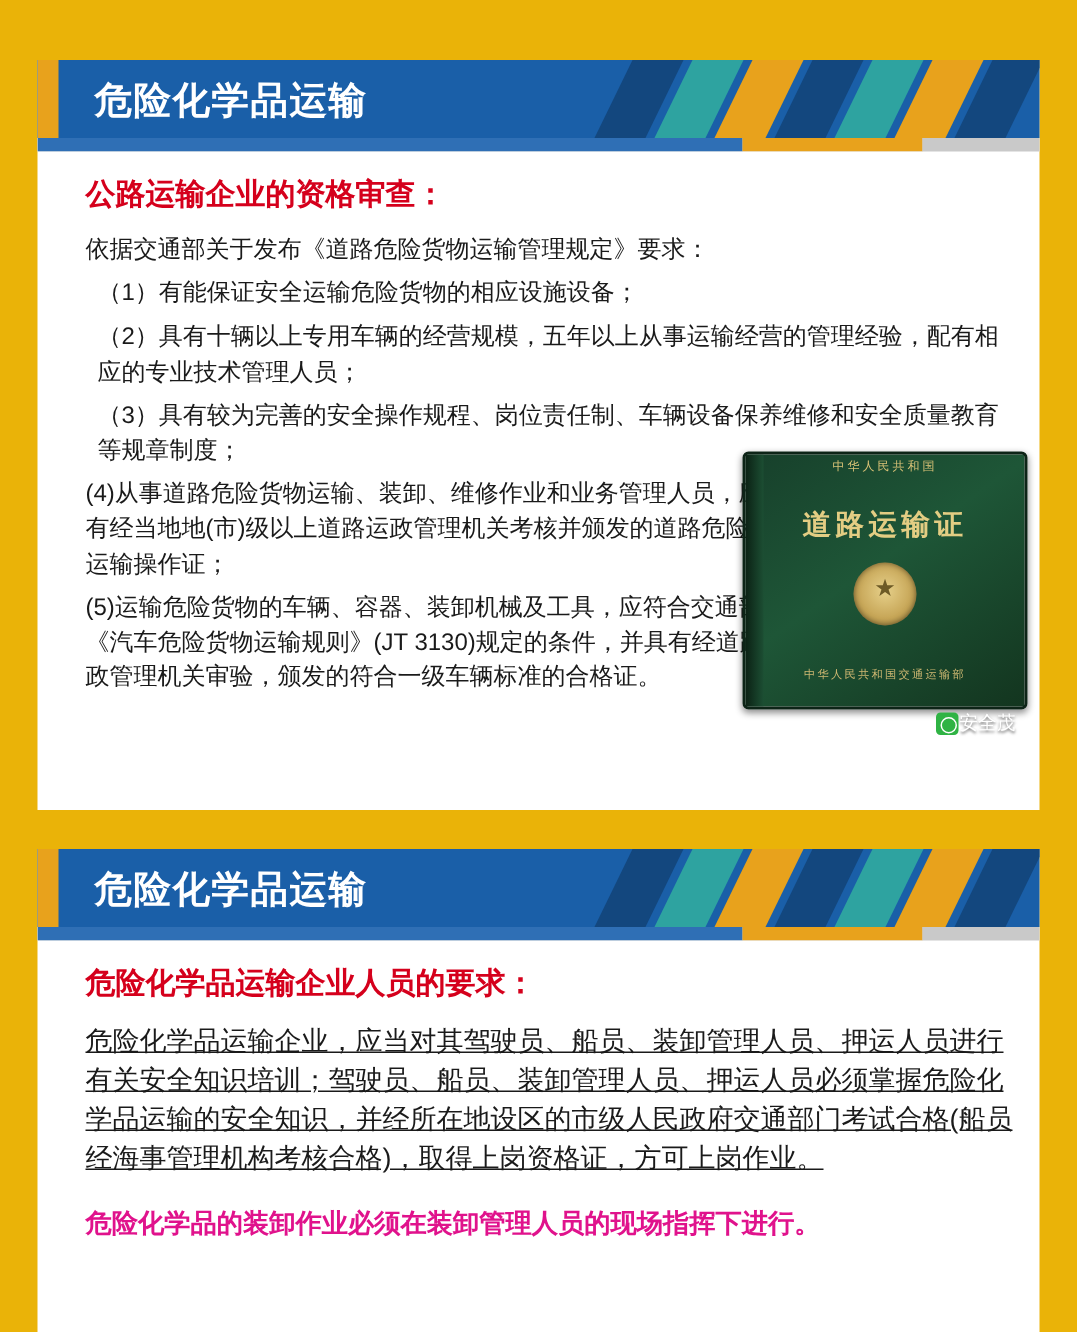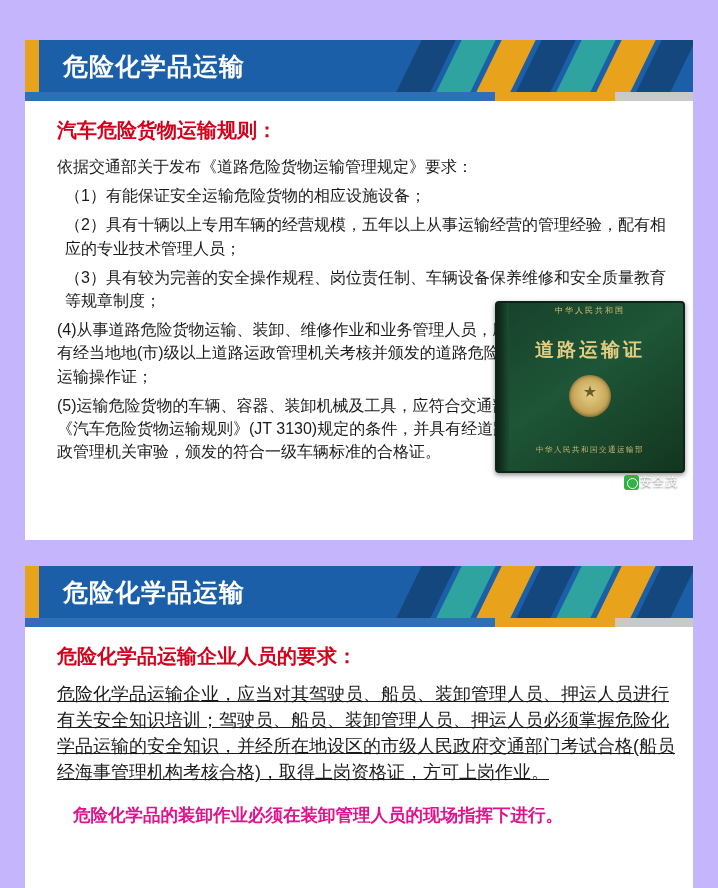--- a/index.html
+++ b/index.html
@@ -10,21 +10,21 @@
   body {
     width: 718px;
     height: 888px;
     font-family: "Liberation Sans", sans-serif;
     overflow: hidden;
   }
   .page {
     position: relative;
     width: 718px;
     height: 888px;
-    background: #c4b5fd;
+    background: #eab308;
   }
 
   
   .slide {
     position: absolute;
     left: 25px;
     width: 668px;
     background: #ffffff;
   }
   .slide-1 { top: 40px; height: 500px; }
@@ -216,21 +216,21 @@
     left: 3px; top: 3px;
     width: 9px; height: 9px;
     border-radius: 50%;
     border: 1.6px solid #ffffff;
   }
 
   .final-note {
     color: #e0128c;
     font-size: 17.5px;
     font-weight: bold;
-    margin: 18px 0 0 16px;
+    margin: 18px 0 0 0;
     line-height: 1.45;
   }
 </style>
 </head>
 <body>
 
 <div class="page">
 
   <div class="slide slide-1">
 
@@ -247,21 +247,21 @@
         <div class="chev dark" style="right:10px;"></div>
       </div>
     </div>
     <div class="header-underline">
       <div class="u-blue"></div>
         <div class="u-gold"></div>
         <div class="u-grey"></div>
     </div>
 
     <div class="body">
-      <h2 class="sec-title">汽车危险货物运输规则：</h2>
+      <h2 class="sec-title">公路运输企业的资格审查：</h2>
 
       <p class="line blue">依据交通部关于发布《道路危险货物运输管理规定》要求：</p>
       <p class="line blue indent">（1）有能保证安全运输危险货物的相应设施设备；</p>
       <p class="line blue indent">（2）具有十辆以上专用车辆的经营规模，五年以上从事运输经营的管理经验，配有相应的专业技术管理人员；</p>
       <p class="line blue indent">（3）具有较为完善的安全操作规程、岗位责任制、车辆设备保养维修和安全质量教育等规章制度；</p>
       <p class="line black" style="width:480px;">(4)从事道路危险货物运输、装卸、维修作业和业务管理人员，应具有经当地地(市)级以上道路运政管理机关考核并颁发的道路危险货物运输操作证；</p>
       <p class="line black" style="width:480px;">(5)运输危险货物的车辆、容器、装卸机械及工具，应符合交通部《汽车危险货物运输规则》(JT 3130)规定的条件，并具有经道路运政管理机关审验，颁发的符合一级车辆标准的合格证。</p>
 
       <div class="permit-figure">
         <div class="permit-book">

